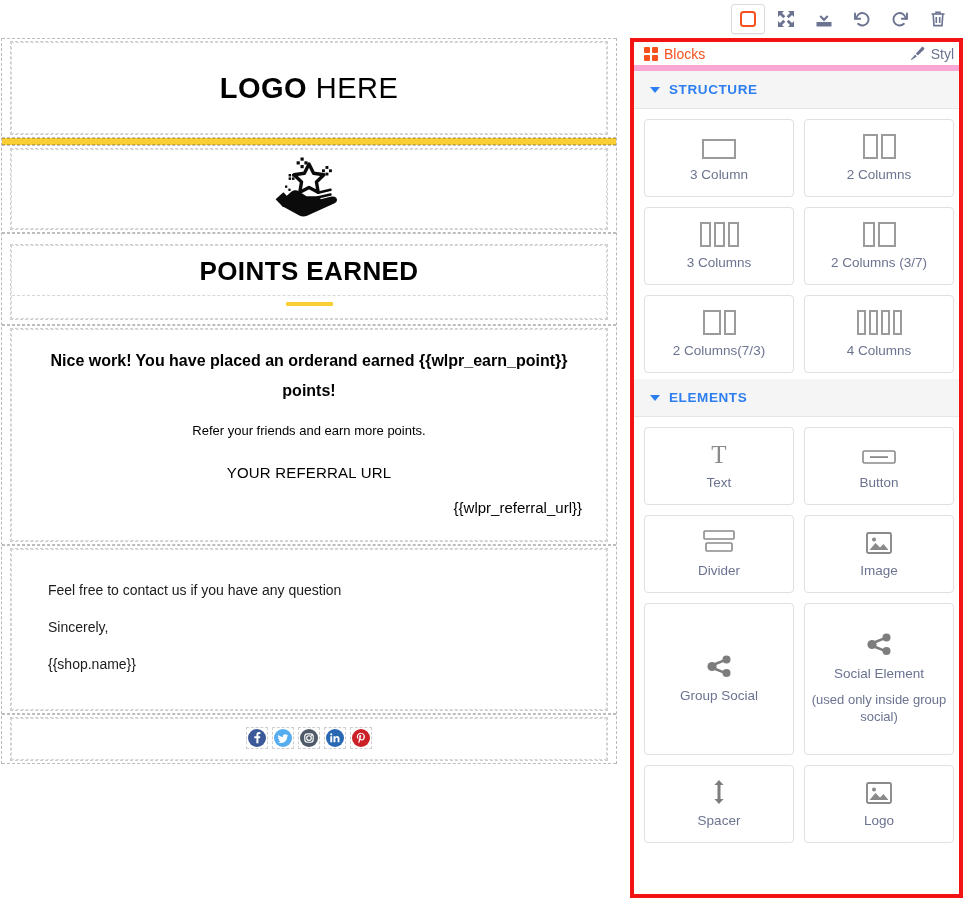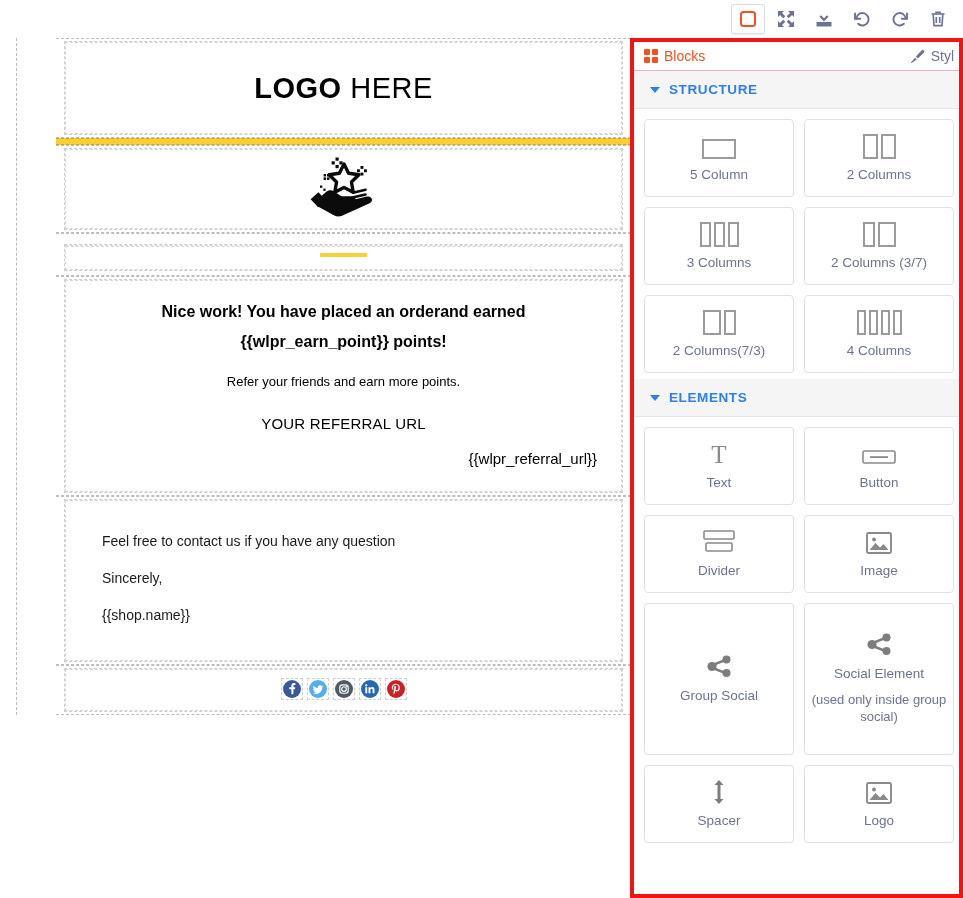--- a/index.html
+++ b/index.html
@@ -33,24 +33,23 @@
   .tb-btn svg { display:block; }
 
   
   .canvas {
     position: absolute; top: 38px; left: 0;
     width: 630px; height: 860px;
     background: #ffffff;
     overflow: hidden;
   }
   .email-wrap {
-    width: 616px; margin: 0 0 0 16px;
+    width: 616px; margin: 0 0 0 1px;
     border-left: 1px dashed #b9b9b9;
     border-right: 1px dashed #b9b9b9;
-    padding-left: 39px;
   }
   .row {
     border-top: 1px dashed #bdbdbd;
     border-bottom: 1px dashed #bdbdbd;
     position: relative;
     background:#fff;
   }
   .cell {
     border: 1px dashed #cfcfcf;
     margin: 2px 8px;
@@ -125,21 +124,21 @@
     border: 4px solid #f21313;
     overflow: hidden;
   }
   .panel-inner {
     position: absolute; top:0; left:0;
     width: 330px; height: 852px;
     background:#fff; overflow:hidden;
   }
   .panel-tabs {
     height: 29px; display:flex; align-items:center;
-    background: #fff; border-bottom: 1px solid #f9a8d4;
+    background: #fff; border-bottom: 6px solid #f9a8d4;
     padding: 0 10px;
   }
   .tab {
     display:flex; align-items:center; gap:6px;
     font-size: 14px; cursor: pointer;
   }
   .tab.blocks { color:#f4511e; }
   .tab.styles { color:#6b7390; margin-left:auto; }
   .tab svg { display:block; }
 
@@ -276,20 +275,21 @@
                 <path d="M49.5 41.6 l13 -3.1" stroke="#0b0b0b" stroke-width="2.6" fill="none" stroke-linecap="round"></path>
               </svg>
             </span>
           </div>
         </div>
       </div>
 
       <div class="row heading-row">
         <div class="cell">
           <div class="inner">
+            <div class="heading">POINTS EARNED</div>
             <div class="sep-wrap">
               <div class="sep"></div>
             </div>
           </div>
         </div>
       </div>
 
       <div class="row">
         <div class="cell">
           <div class="inner body-block">
@@ -403,21 +403,21 @@
         <span class="caret"></span>
         <span>STRUCTURE</span>
       </div>
 
       <div class="grid">
 
         <div class="block">
           <div class="blk-ico">
             <div class="colbox" style="width:34px;height:20px;"></div>
           </div>
-          <div class="block-label">5 Column</div>
+          <div class="block-label">3 Column</div>
         </div>
 
         <div class="block">
           <div class="blk-ico">
             <div class="colbox" style="width:15px;height:25px;"></div>
             <div class="colbox" style="width:15px;height:25px;"></div>
           </div>
           <div class="block-label">2 Columns</div>
         </div>
 

